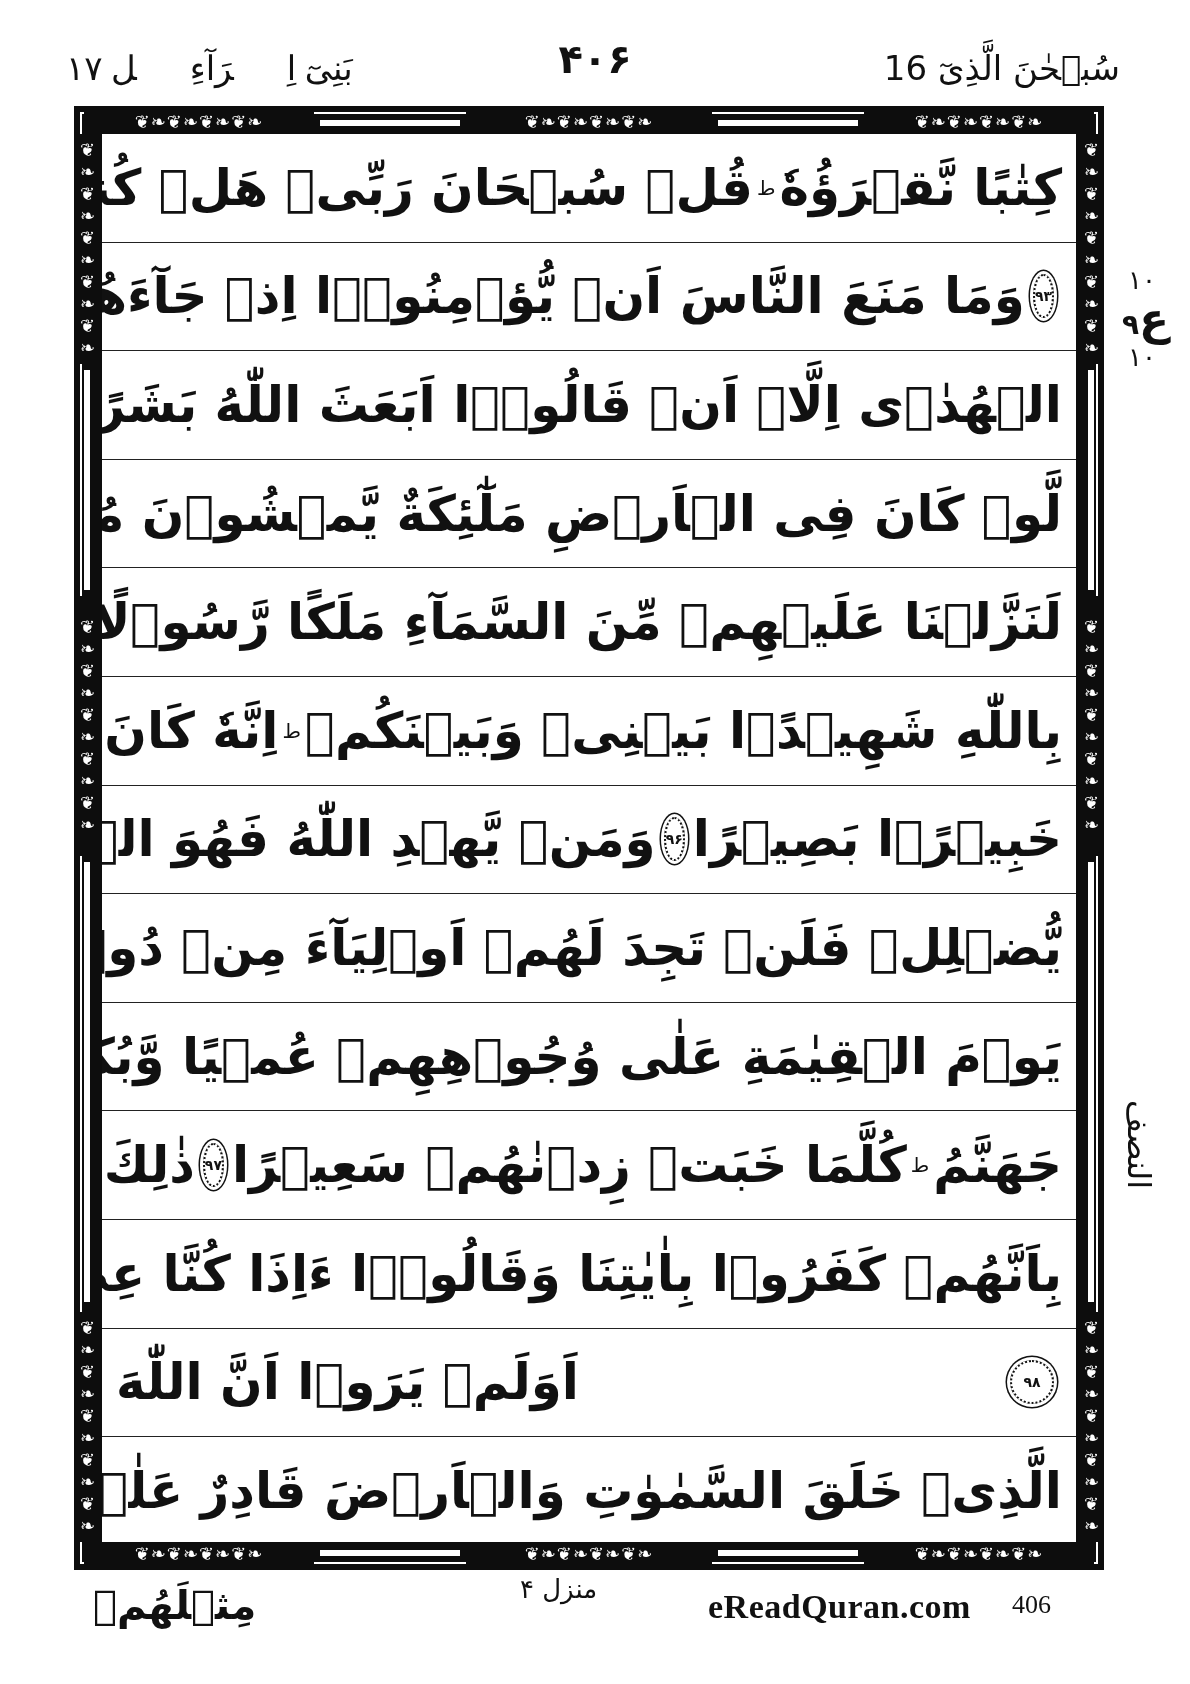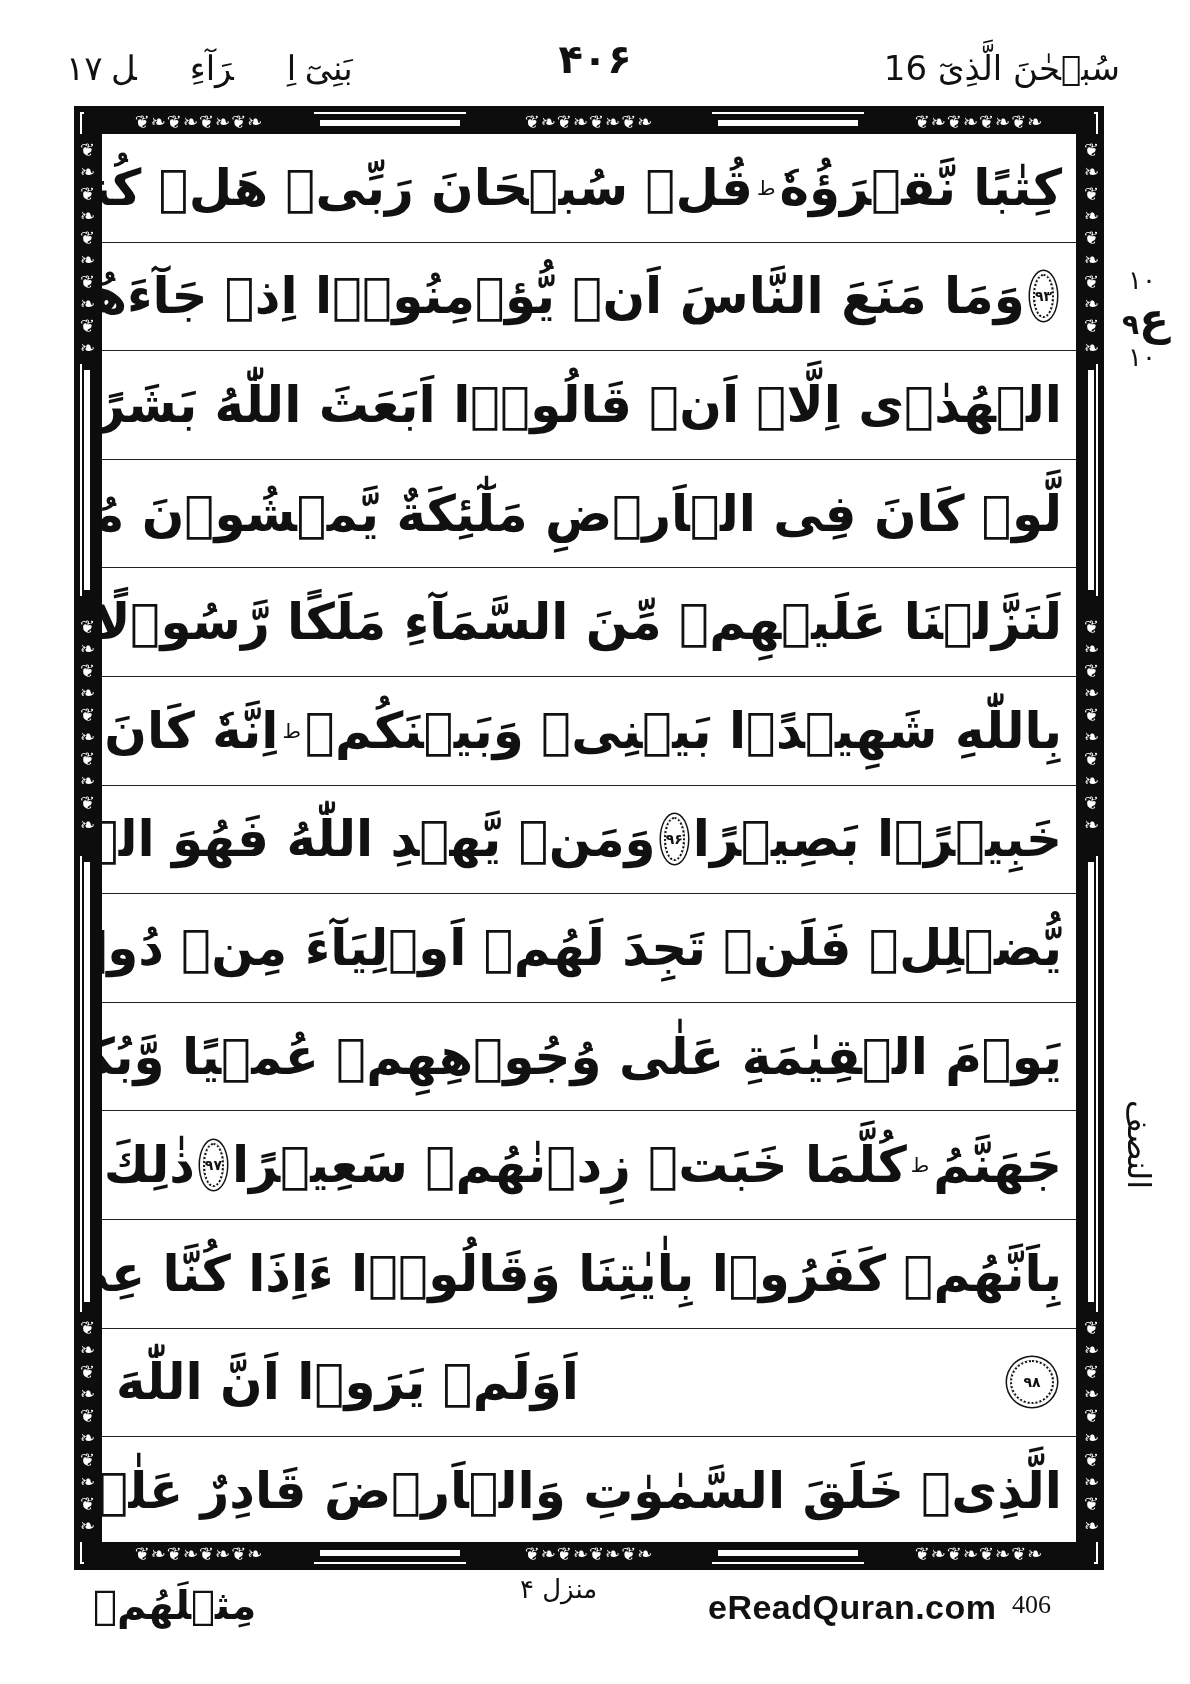--- a/index.html
+++ b/index.html
@@ -81,21 +81,21 @@
     }
 
     .footer-catch {
       position: absolute; left: 68px; top: 1582px; font-size: 40px; font-weight: bold; direction: rtl; margin-left: 25px;
     }
     .footer-manzil {
       position: absolute; left: 520px; top: 1574px; font-size: 26px; direction: rtl;
     }
     .footer-site {
       position: absolute; left: 708px; top: 1588px; font-size: 34px; font-weight: bold;
-      font-family: Liberation Sans, sans-serif; letter-spacing: 0.5px;
+      font-family: Liberation Serif, serif; letter-spacing: 0.5px;
     }
     .footer-page {
       position: absolute; left: 1012px; top: 1590px; font-size: 26px;
       font-family: "Liberation Serif", serif;
     }
   </style>
 </head>
 <body>
 
 <div class="header">

